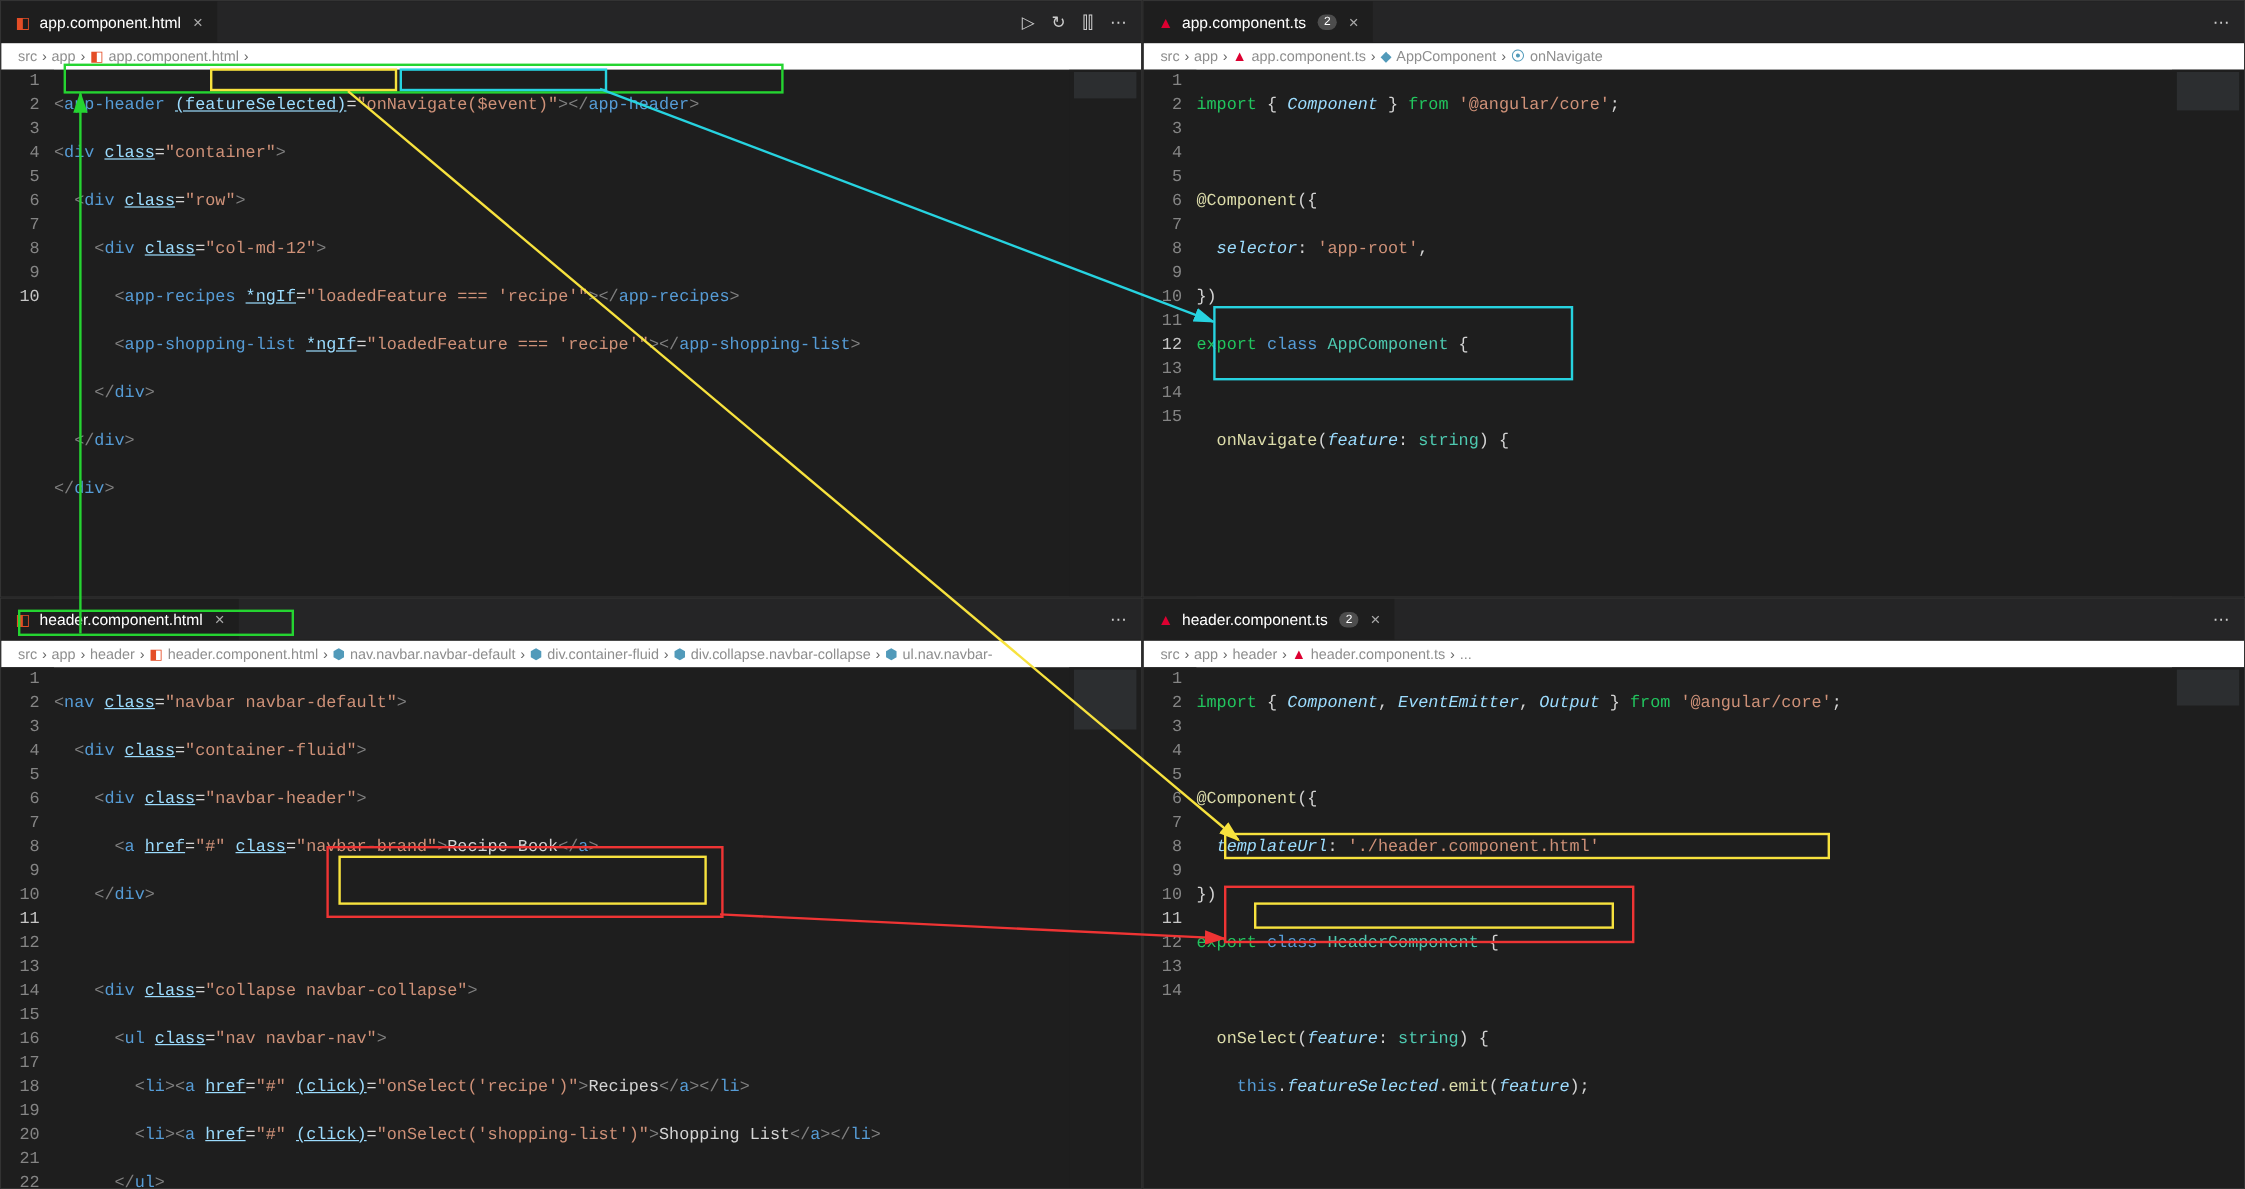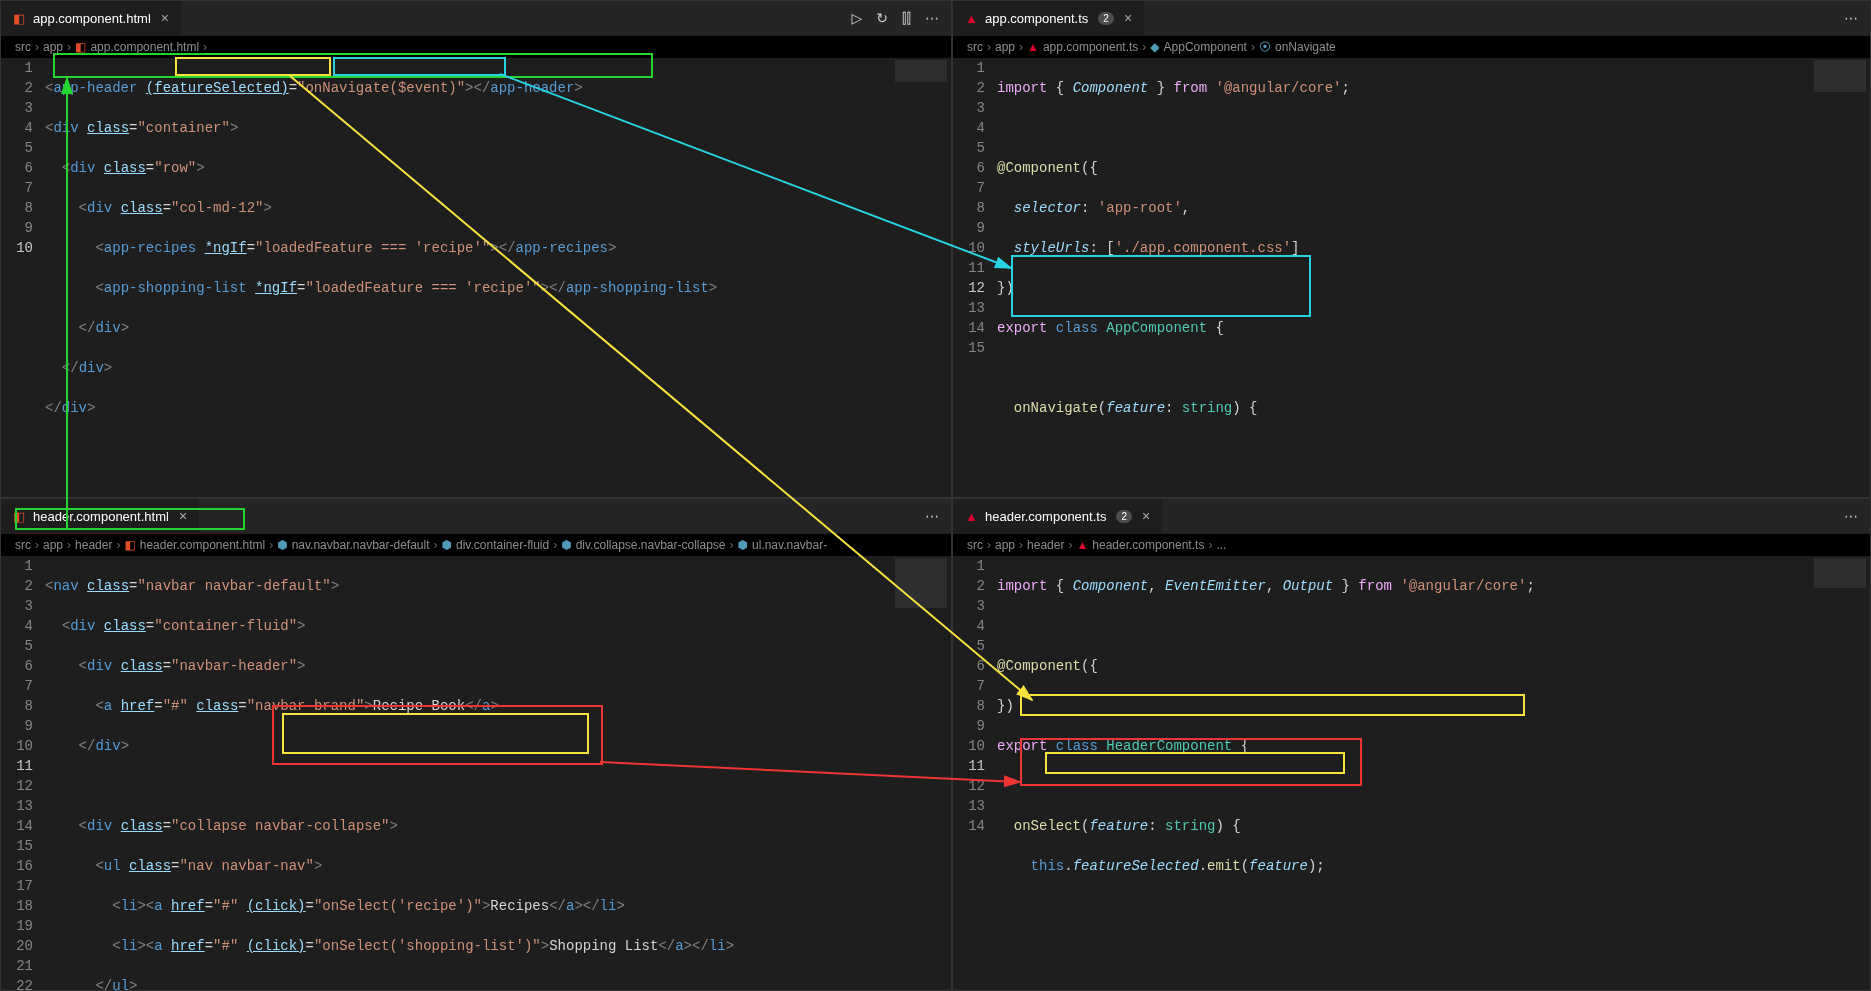--- a/index.html
+++ b/index.html
@@ -49,21 +49,21 @@
 .tab-close { color: #aaa; font-size: 14px; margin-left: 4px; }
 .tabbar-actions { margin-left: auto; display: flex; gap: 14px; padding-right: 12px; color: #ccc; }
 .tabbar-actions span { font-size: 14px; }
 .breadcrumb {
   display: flex;
   align-items: center;
   gap: 4px;
   padding: 4px 14px;
   color: #8e8e8e;
   font-size: 12px;
-  background: #000000;
+  background: #ffffff;
   white-space: nowrap;
   overflow: hidden;
 }
 .breadcrumb .sep { color: #666; }
 .editor {
   display: flex;
   flex: 1;
   font-family: Consolas, 'Courier New', monospace;
   font-size: 14px;
   line-height: 20px;
@@ -87,21 +87,21 @@
   background: #1e1e1e;
   position: relative;
 }
 .minimap-blob { position: absolute; left: 4px; right: 4px; background: #3a3d41; opacity: 0.5; }
 
 .tag { color: #569cd6; }
 .punct { color: #808080; }
 .str { color: #ce9178; }
 .attr { color: #9cdcfe; text-decoration: underline; }
 .kw { color: #569cd6; }
-.kw2 { color: #f0abfc; }
+.kw2 { color: #22c55e; }
 .cls { color: #4ec9b0; }
 .fn { color: #dcdcaa; }
 .prop { color: #9cdcfe; font-style: italic; }
 .white { color: #d4d4d4; }
 
 .hl { position: absolute; border: 2px solid; pointer-events: none; z-index: 5; }
 .hl-yellow { border-color: #f7e23e; }
 .hl-cyan { border-color: #27d3e0; }
 .hl-green { border-color: #25d431; }
 .hl-red { border-color: #ef3434; }
@@ -214,21 +214,20 @@
           <div class="ln active">12</div>
           <div class="ln">13</div>
           <div class="ln">14</div>
           <div class="ln">15</div>
         </div>
     <div class="code">
 <div class="row"><span class="kw2">import</span> <span class="white">{ </span><span class="prop">Component</span><span class="white"> }</span> <span class="kw2">from</span> <span class="str">'@angular/core'</span><span class="white">;</span></div>
 <div class="row"></div>
 <div class="row"><span class="fn">@Component</span><span class="white">({</span></div>
 <div class="row">  <span class="prop">selector</span><span class="white">: </span><span class="str">'app-root'</span><span class="white">,</span></div>
-<div class="row">  <span class="prop">styleUrls</span><span class="white">: [</span><span class="str">'./app.component.css'</span><span class="white">]</span></div>
 <div class="row"><span class="white">})</span></div>
 <div class="row"><span class="kw2">export</span> <span class="kw">class</span> <span class="cls">AppComponent</span> <span class="white">{</span></div>
 <div class="row"></div>
 <div class="row">  <span class="fn">onNavigate</span><span class="white">(</span><span class="prop">feature</span><span class="white">: </span><span class="cls">string</span><span class="white">) {</span></div>
 
 
 
 
     </div>
     <div class="minimap">
@@ -364,20 +363,21 @@
           <div class="ln">10</div>
           <div class="ln active">11</div>
           <div class="ln">12</div>
           <div class="ln">13</div>
           <div class="ln">14</div>
         </div>
     <div class="code">
 <div class="row"><span class="kw2">import</span> <span class="white">{ </span><span class="prop">Component</span><span class="white">, </span><span class="prop">EventEmitter</span><span class="white">, </span><span class="prop">Output</span><span class="white"> }</span> <span class="kw2">from</span> <span class="str">'@angular/core'</span><span class="white">;</span></div>
 <div class="row"></div>
 <div class="row"><span class="fn">@Component</span><span class="white">({</span></div>
+<div class="row">  <span class="prop">templateUrl</span><span class="white">: </span><span class="str">'./header.component.html'</span></div>
 <div class="row"><span class="white">})</span></div>
 <div class="row"><span class="kw2">export</span> <span class="kw">class</span> <span class="cls">HeaderComponent</span> <span class="white">{</span></div>
 <div class="row"></div>
 <div class="row">  <span class="fn">onSelect</span><span class="white">(</span><span class="prop">feature</span><span class="white">: </span><span class="cls">string</span><span class="white">) {</span></div>
 <div class="row">    <span class="kw">this</span><span class="white">.</span><span class="prop">featureSelected</span><span class="white">.</span><span class="fn">emit</span><span class="white">(</span><span class="prop">feature</span><span class="white">);</span></div>
 
 
 
     </div>
     <div class="minimap">

